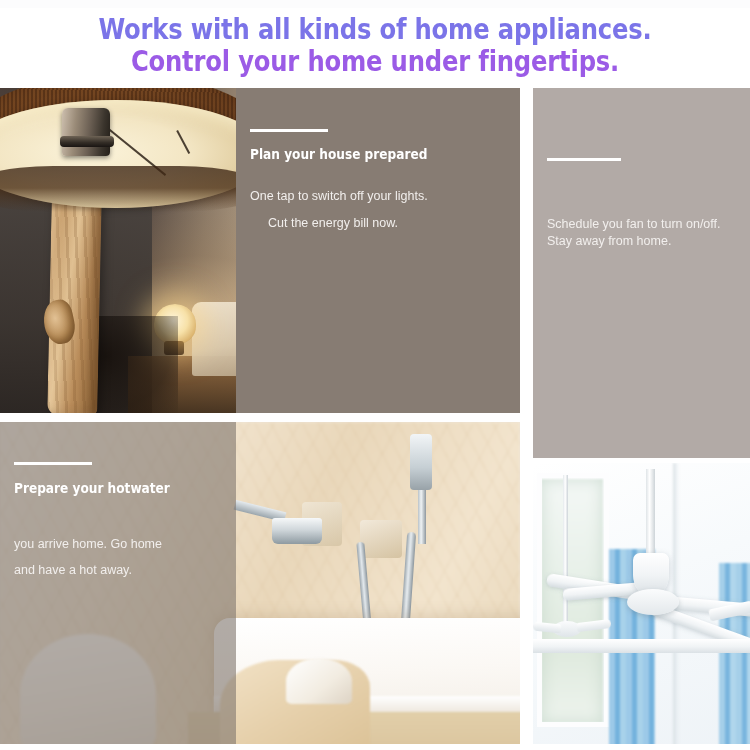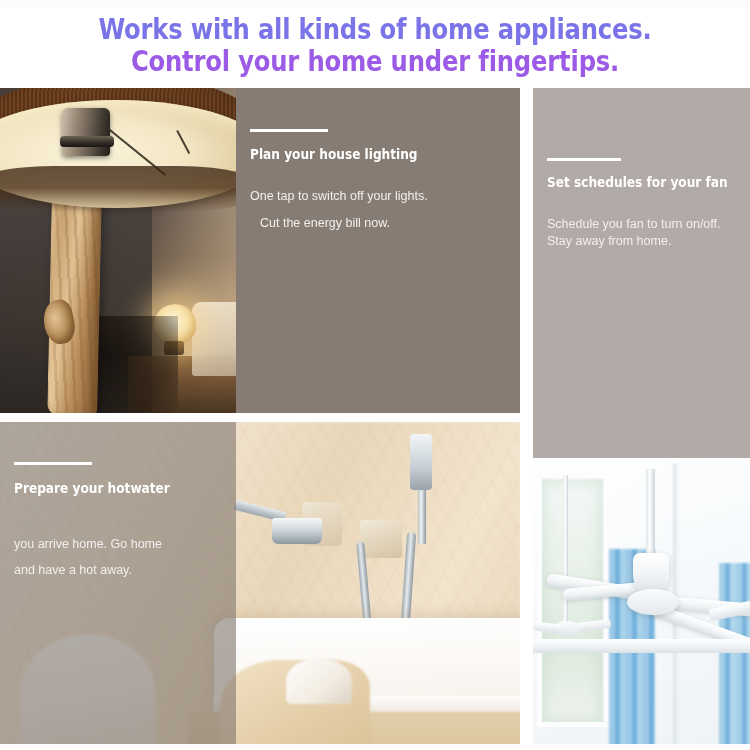--- a/index.html
+++ b/index.html
@@ -486,28 +486,27 @@
     <div class="harp a"></div>
     <div class="harp b"></div>
     <div class="harp c"></div>
     <div class="shade-lip"></div>
     <div class="socket"></div>
     <div class="socket-ring"></div>
   </div>
 
   <div class="panel-lighting">
     <div class="rule" style="left:14px; top:41px; width:78px;"></div>
-    <div class="panel-title" style="left:14px; top:58px;">Plan your house lighting</div>
+    <div class="panel-title" style="left:14px; top:58px;">Plan your house prepared</div>
     <div class="panel-body" style="left:14px; top:96px;">One tap to switch off your lights.</div>
-    <div class="panel-body" style="left:24px; top:123px;text-align:right;">Cut the energy bill now.</div>
+    <div class="panel-body" style="left:32px; top:123px;text-align:right;">Cut the energy bill now.</div>
   </div>
 
   <div class="panel-fan">
     <div class="rule" style="left:14px; top:70px; width:74px;"></div>
-    <div class="panel-title" style="left:14px; top:86px;">Set schedules for your fan</div>
     <div class="panel-body" style="left:14px; top:124px;">Schedule you fan to turn on/off.</div>
     <div class="panel-body" style="left:14px; top:141px;">Stay away from home.</div>
   </div>
 
   <div class="bath-photo">
     <div class="bath-wall"></div>
     <div class="shower-rail"></div>
     <div class="shower-head"></div>
     <div class="valve-a"></div>
     <div class="valve-b"></div>

